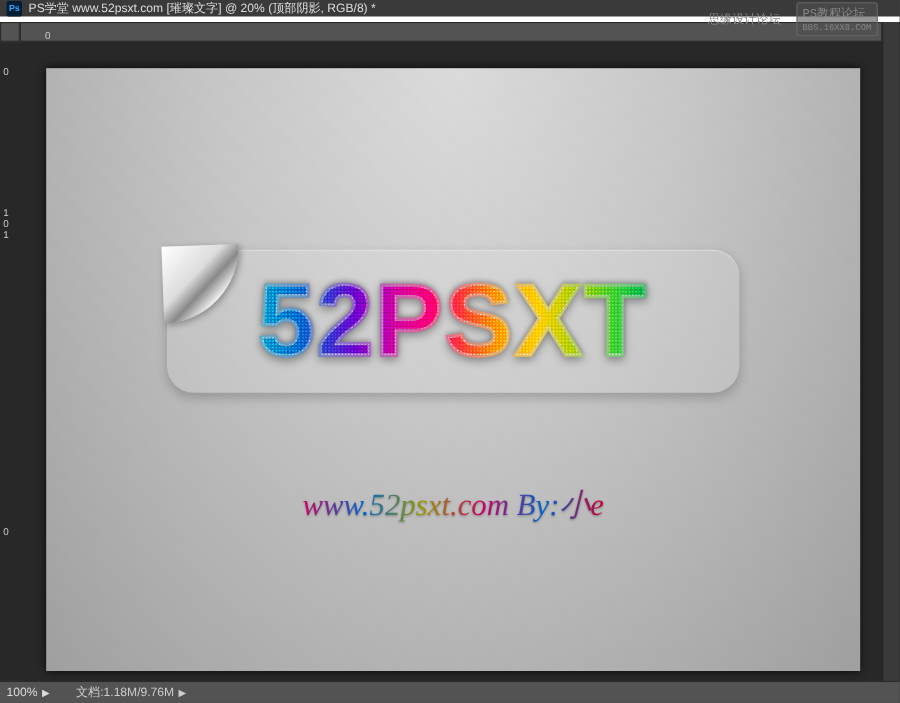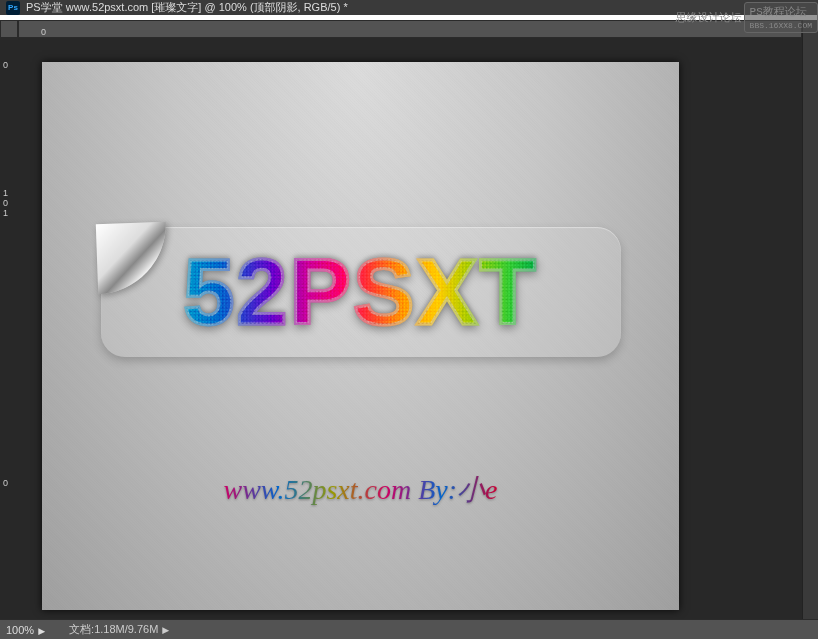--- a/index.html
+++ b/index.html
@@ -31,23 +31,23 @@
   justify-content: center;
   font-size: 8px;
   font-weight: bold;
   border-radius: 2px;
   margin-right: 6px;
 }
 .title-text { color: #ddd; font-size: 11px; }
 .watermarks {
   position: absolute;
   top: 2px;
-  right: 0;
-  display: flex;
-  gap: 2px;
+  right: 20px;
+  display: flex;
+  gap: 14px;
   align-items: center;
   color: #888;
   font-size: 11px;
   z-index: 100;
   justify-content: flex-end;
 }
 .watermark-box {
   background: rgba(80,80,80,0.6);
   padding: 1px 5px;
   border-radius: 3px;
@@ -109,21 +109,21 @@
 .canvas-area {
   flex: 1;
   background: #282828;
   position: relative;
   overflow: hidden;
 }
 .canvas {
   position: absolute;
   left: 24px;
   top: 24px;
-  width: 637px;
+  width: 740px;
   height: 548px;
   background: radial-gradient(ellipse at top, #dcdcdc 0%, #c8c8c8 40%, #a0a0a0 100%);
   box-shadow: 0 0 8px rgba(0,0,0,0.8);
 }
 .canvas::before {
   content: '';
   position: absolute;
   inset: 0;
   background-image: 
     repeating-linear-gradient(45deg, rgba(0,0,0,0.03) 0, rgba(0,0,0,0.03) 1px, transparent 1px, transparent 2px);
@@ -211,42 +211,41 @@
   transform: translateX(-50%);
   font-family: 'Brush Script MT', cursive;
   font-size: 28px;
   font-style: italic;
   background: linear-gradient(90deg, #c06, #06c, #990, #c06, #06c, #c03);
   -webkit-background-clip: text;
   background-clip: text;
   -webkit-text-fill-color: transparent;
   white-space: nowrap;
   filter: drop-shadow(0 1px 1px rgba(0,0,0,0.3));
-  margin-top: 31px;
 }
 .statusbar {
   height: 20px;
   background: #535353;
   display: flex;
   align-items: center;
   padding: 0 6px;
   border-top: 1px solid #2a2a2a;
   gap: 24px;
   text-align: right;
 }
 .zoom-box { color: #ddd; }
 .arrow { margin-left: 4px; font-size: 9px; }
 .scroll-spacer-r { width: 16px; background: #3a3a3a; border-left: 1px solid #222; }
 </style>
 </head>
 <body>
 
 <div class="titlebar">
   <span class="ps-icon">Ps</span>
-  <span class="title-text">PS学堂  www.52psxt.com [璀璨文字] @ 100% (顶部阴影, RGB/5) *</span>
+  <span class="title-text">PS学堂  www.52psxt.com [璀璨文字] @ 20% (顶部阴影, RGB/8) *</span>
 </div>
 
 <div class="watermarks">
   <span>思缘设计论坛</span>
   <span class="watermark-box">
     <span>PS教程论坛</span><br>
     <span style="font-size:8px;">BBS.16XX8.COM</span>
   </span>
 </div>
 

